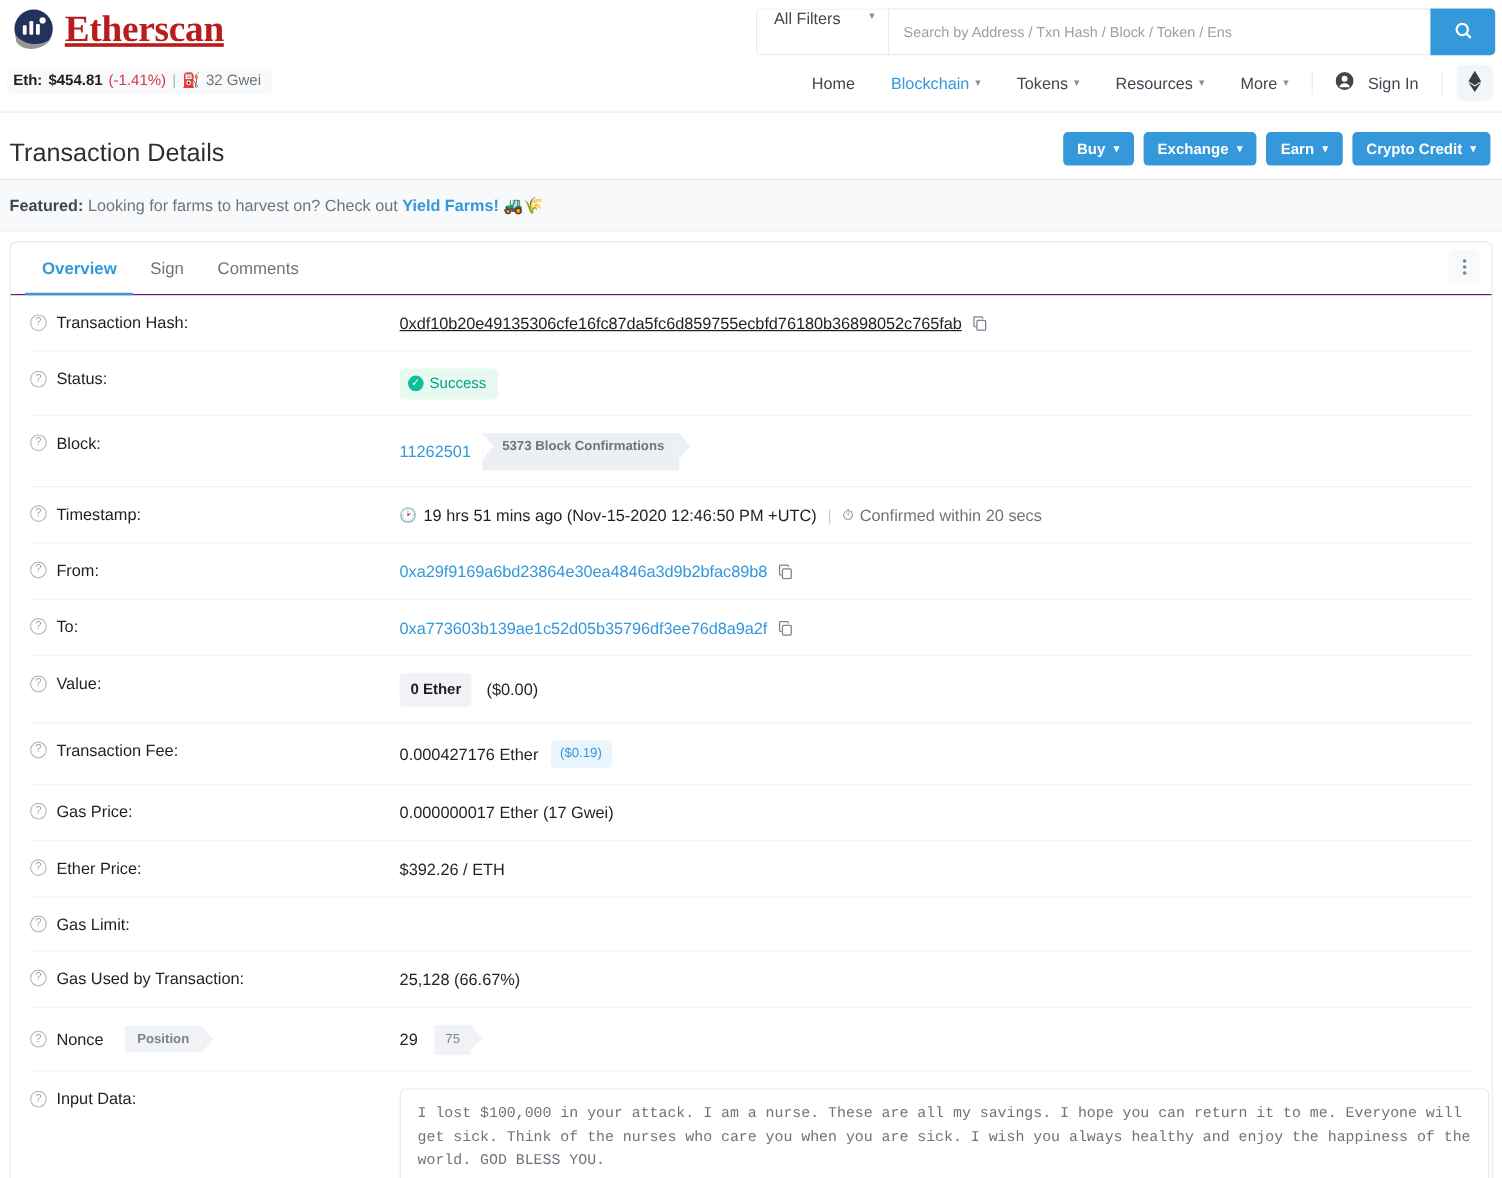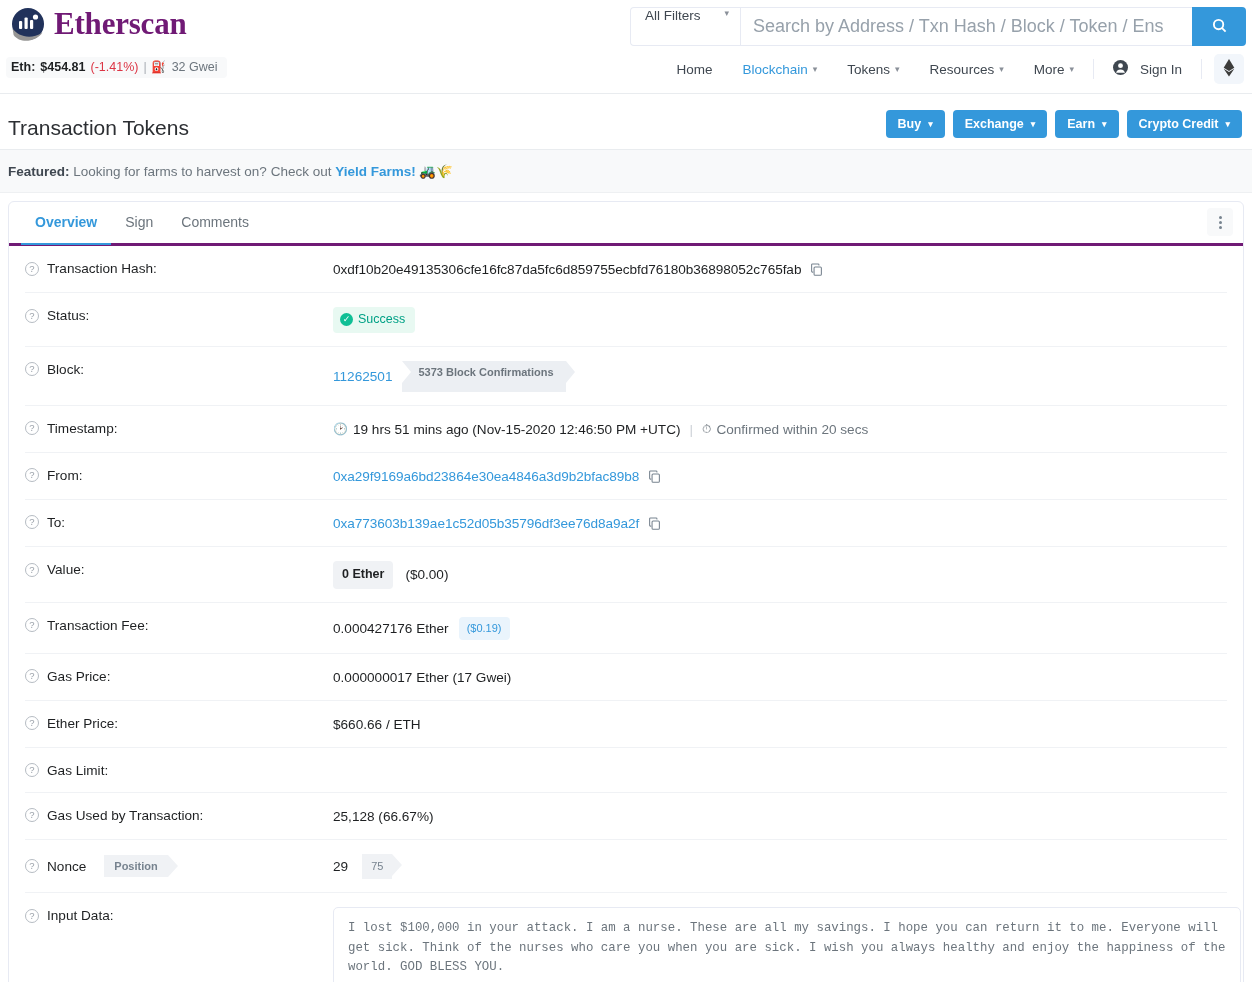--- a/index.html
+++ b/index.html
@@ -22,22 +22,23 @@
   .brand {
     position: absolute;
     left: 8px; top: 4px;
     display: flex; align-items: center; gap: 6px;
   }
   .brand-logo { width: 40px; height: 40px; position: relative; }
   .brand-name {
     font-family: "Liberation Serif", serif;
     font-size: 31px;
     font-weight: 700;
-    color: #701a75;
+    color: #b91c1c;
     letter-spacing: -0.2px;
+    text-decoration: underline;
   }
   .eth-price-pill {
     position: absolute;
     left: 6px; top: 57px;
     background: #f8f9fa;
     border-radius: 4px;
     padding: 3px 9px 4px 5px;
     font-size: 12.5px;
     font-weight: 700;
     color: #1e2022;
@@ -67,21 +68,21 @@
     font-size: 13.5px;
     color: #3f4750;
     cursor: pointer;
   }
   .search-input {
     flex: 1;
     border: 1px solid #e7eaf3;
     border-right: none;
     background: #fff;
     padding: 0 12px;
-    font-size: 18px;
+    font-size: 12px;
     font-family: "Liberation Sans", sans-serif;
     color: #1e2022;
     outline: none;
   }
   .search-input::placeholder { color: #97a1ab; }
   .search-btn {
     width: 54px;
     background: #3498db;
     border: none;
     border-radius: 0 4px 4px 0;
@@ -169,21 +170,21 @@
     margin: 8px 8px 0 8px;
     background: #fff;
     border: 1px solid #e7eaf3;
     border-radius: 6px;
     min-height: 760px;
   }
   .tabbar {
     position: relative;
     display: flex;
     align-items: center;
-    border-bottom: 3px solid #701a75;
+    border-bottom: 1px solid #701a75;
     padding: 0 12px;
     height: 44px;
   }
   .tab {
     font-size: 14px;
     color: #6c757d;
     padding: 12px 14px 13px 14px;
     cursor: pointer;
     border-bottom: 2px solid transparent;
     margin-bottom: -1px;
@@ -237,21 +238,21 @@
     width: 14px; height: 14px; flex-shrink: 0;
     border: 1px solid #b6bcc3;
     border-radius: 50%;
     color: #9aa1a9;
     font-size: 9.5px;
     line-height: 12px;
     text-align: center;
     font-family: "Liberation Sans", sans-serif;
   }
   a.link { color: #3498db; text-decoration: none; }
-  .mono-hash { letter-spacing: -0.05px; }
+  .mono-hash { letter-spacing: -0.05px; text-decoration: underline; }
   .copy-ico {
     margin-left: 9px;
     cursor: pointer;
     display: inline-flex;
     vertical-align: middle;
   }
 
   
   .badge-success {
     background: #e8f9f2;
@@ -449,21 +450,21 @@
         <svg width="12" height="18" viewBox="0 0 12 19">
           <path d="M6 0 L11.6 9.3 L6 12.7 L0.4 9.3 Z" fill="#3c3c3b"></path>
           <path d="M6 13.8 L11.6 10.4 L6 18.6 L0.4 10.4 Z" fill="#3c3c3b"></path>
         </svg>
       </span>
     </div>
   </div>
 </div>
 
 <div class="page-head">
-  <h1 class="page-title">Transaction Tokens</h1>
+  <h1 class="page-title">Transaction Details</h1>
   <div class="action-btns">
     <button class="abtn">
       <span>Buy</span>
       <span class="caret">▾</span>
     </button>
     <button class="abtn">
       <span>Exchange</span>
       <span class="caret">▾</span>
     </button>
     <button class="abtn">
@@ -619,21 +620,21 @@
         <span>Gas Price:</span>
       </div>
       <div class="val">0.000000017 Ether (17 Gwei)</div>
     </div>
 
     <div class="row">
       <div class="lbl">
         <span class="qmark">?</span>
         <span>Ether Price:</span>
       </div>
-      <div class="val">$660.66 / ETH</div>
+      <div class="val">$392.26 / ETH</div>
     </div>
 
     <div class="row">
       <div class="lbl">
         <span class="qmark">?</span>
         <span>Gas Limit:</span>
       </div>
     </div>
 
     <div class="row">

